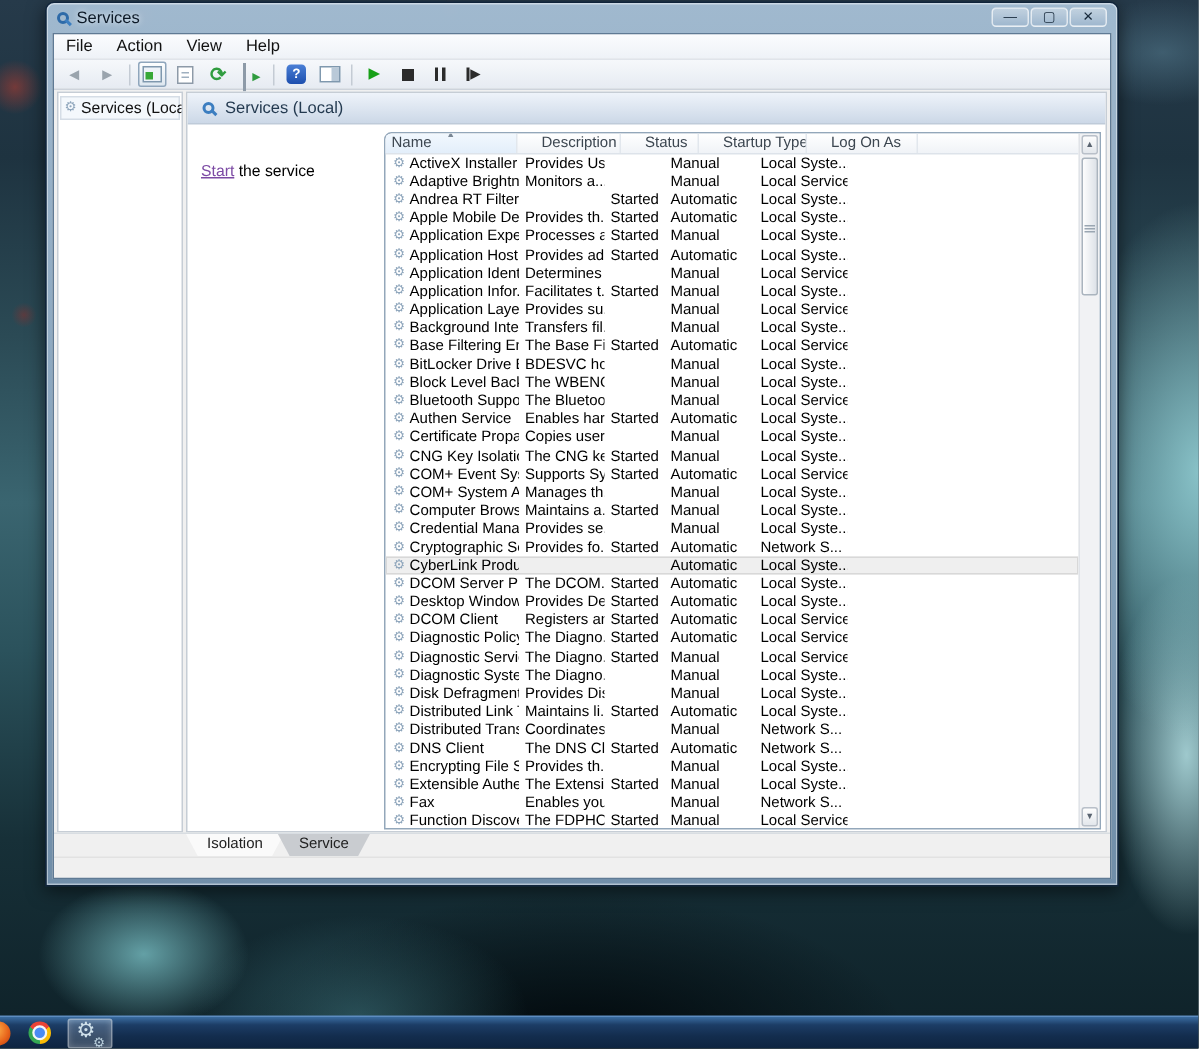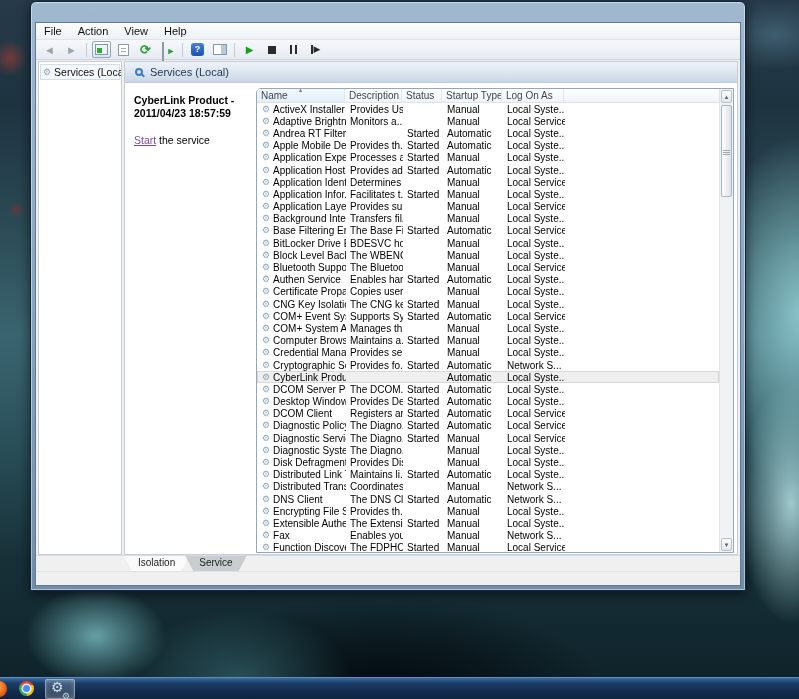--- a/index.html
+++ b/index.html
@@ -110,21 +110,21 @@
 
   
   .list {
     position:absolute; left:131px; top:26px; right:3px; bottom:1px;
     background:#fff; border:1px solid #93a7ba; border-top-left-radius:5px; overflow:hidden;
   }
   .list-header {
     position:absolute; top:0; left:0; right:14px; height:14px;
     background:linear-gradient(180deg,#ffffff,#f0f3f7);
     border-bottom:1px solid #dde3ea;
-    display:flex; font-size:10px; color:#3c4650;
+    display:flex; font-size:10px; color:#3c4650;gap:12px;
   }
   .hcell { padding:1px 4px; border-right:1px solid #e2e7ed; position:relative; white-space:nowrap; overflow:hidden; }
   .hcell.sorted { background:linear-gradient(180deg,#f2f8fe,#e3eefa); }
   .sort-arrow { position:absolute; top:-2px; left:50%; transform:translateX(-50%); font-size:6px; color:#7a8794; }
   .c-name { width:88px; } .c-desc { width:57px; } .c-status { width:40px; }
   .c-startup { width:60px; } .c-logon { width:62px; } .c-fill { flex:1; border-right:none; }
 
   .rows { position:absolute; top:14px; left:0; right:14px; bottom:0; overflow:hidden; }
   .row { display:flex; height:12.2px; align-items:center; font-size:10px; color:#000; border:1px solid transparent; }
   .row.selected { background:#efefef; border-color:#d8d8d8; }
@@ -168,20 +168,31 @@
     background:conic-gradient(from -60deg, #ea4335 0 33%, #fbbc05 33% 66%, #34a853 66% 100%); }
   .chrome-icon i { position:absolute; left:4px; top:4px; width:7px; height:7px; border-radius:50%; background:#4a8af4; box-shadow:0 0 0 1.5px #f4f6f8; }
   .gears-icon { position:relative; width:18px; height:16px; }
   .gears-icon .g1 { position:absolute; left:0; top:-2px; font-family:"DejaVu Sans", sans-serif; font-size:14px; color:#cfe0ea; }
   .gears-icon .g2 { position:absolute; right:-1px; bottom:-4px; font-family:"DejaVu Sans", sans-serif; font-size:9px; color:#b9cedb; }
 </style>
 </head>
 <body>
 
 <div class="window">
+  <div class="titlebar">
+    <span class="magnifier" style="border-color:#2d6aa8;">
+        <i></i>
+      </span>
+    <span class="title-text">Services</span>
+    <span class="caption-buttons">
+      <span class="cap-btn">—</span>
+      <span class="cap-btn">▢</span>
+      <span class="cap-btn">✕</span>
+    </span>
+  </div>
 
   <div class="window-body">
 
     <div class="menubar">
       <span class="menu-item">File</span>
       <span class="menu-item">Action</span>
       <span class="menu-item">View</span>
       <span class="menu-item">Help</span>
     </div>
 
@@ -246,21 +257,20 @@
 
     <div class="main-pane">
       <div class="band">
         <span class="magnifier">
             <i></i>
           </span>
         <span>Services (Local)</span>
       </div>
 
       <div class="info-col">
-        <div class="info-title">CyberLink Product - 2011/04/23 18:57:59</div>
         <div class="info-action">
           <a href="#">Start</a><span> the service</span>
         </div>
       </div>
 
       <div class="list">
         <div class="list-header">
           <span class="hcell c-name sorted"><span class="sort-arrow">▲</span><span>Name</span></span>
           <span class="hcell c-desc"><span>Description</span></span>
           <span class="hcell c-status"><span>Status</span></span>

